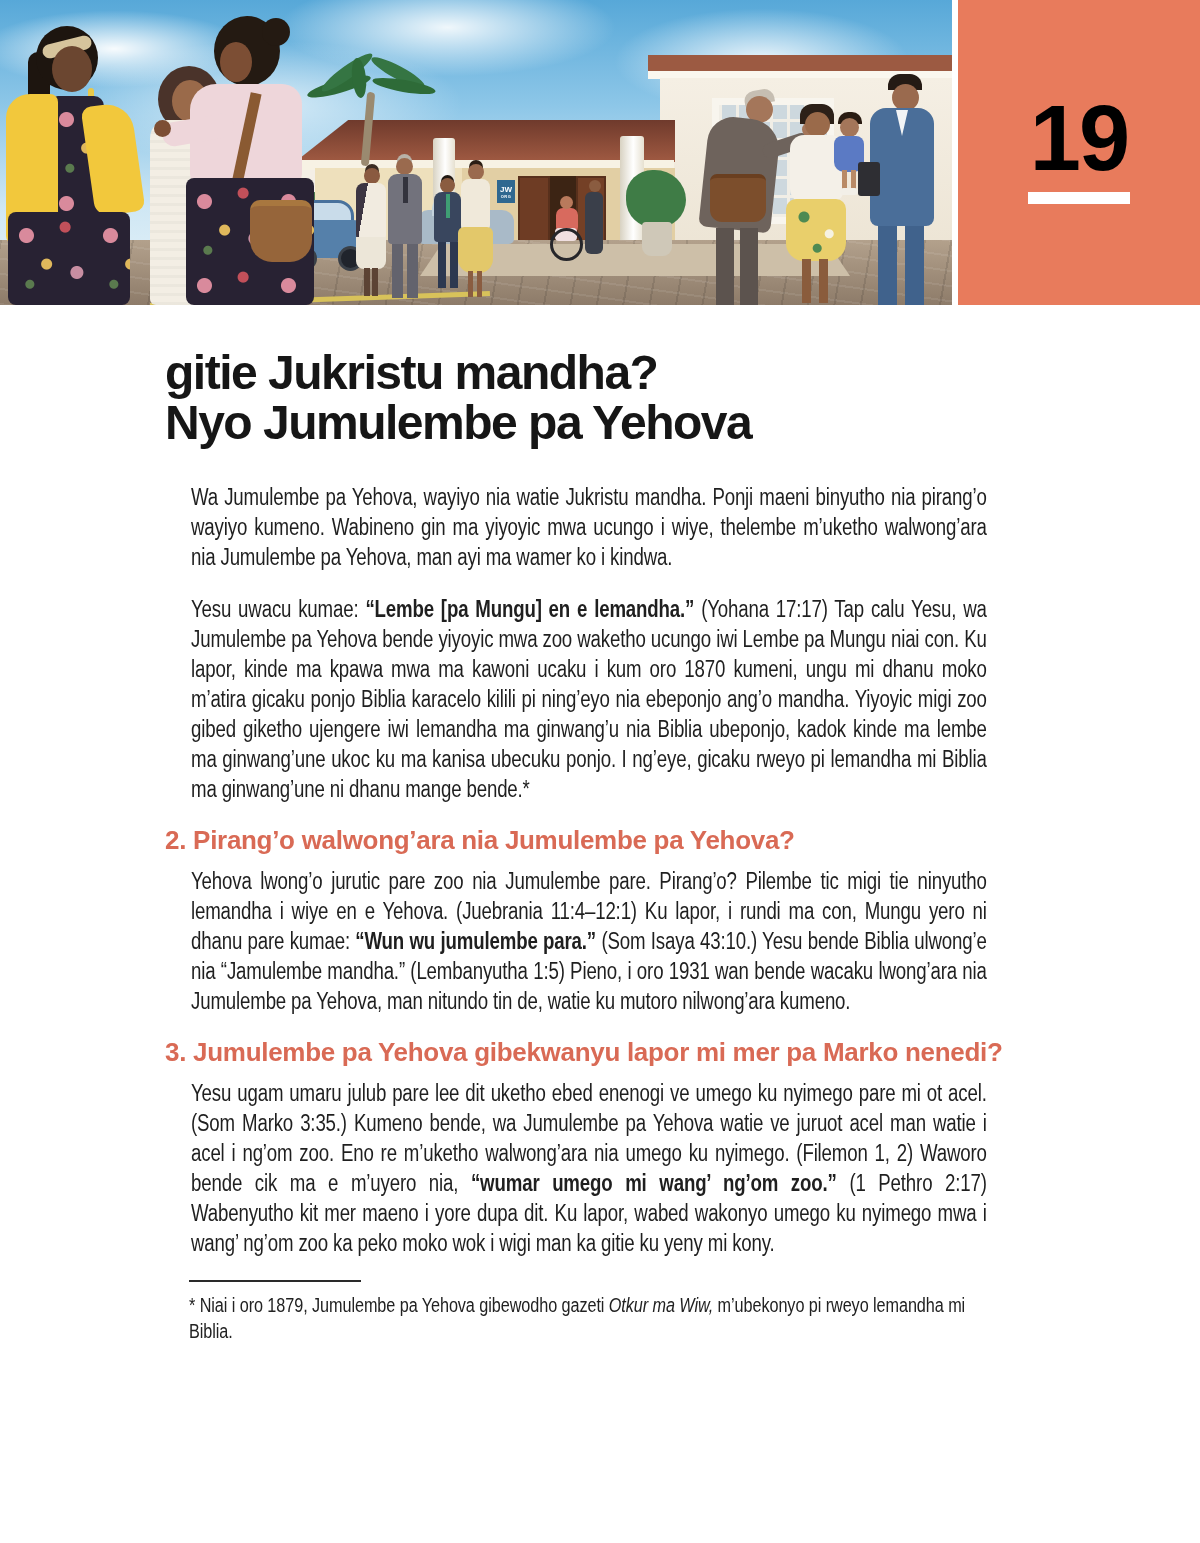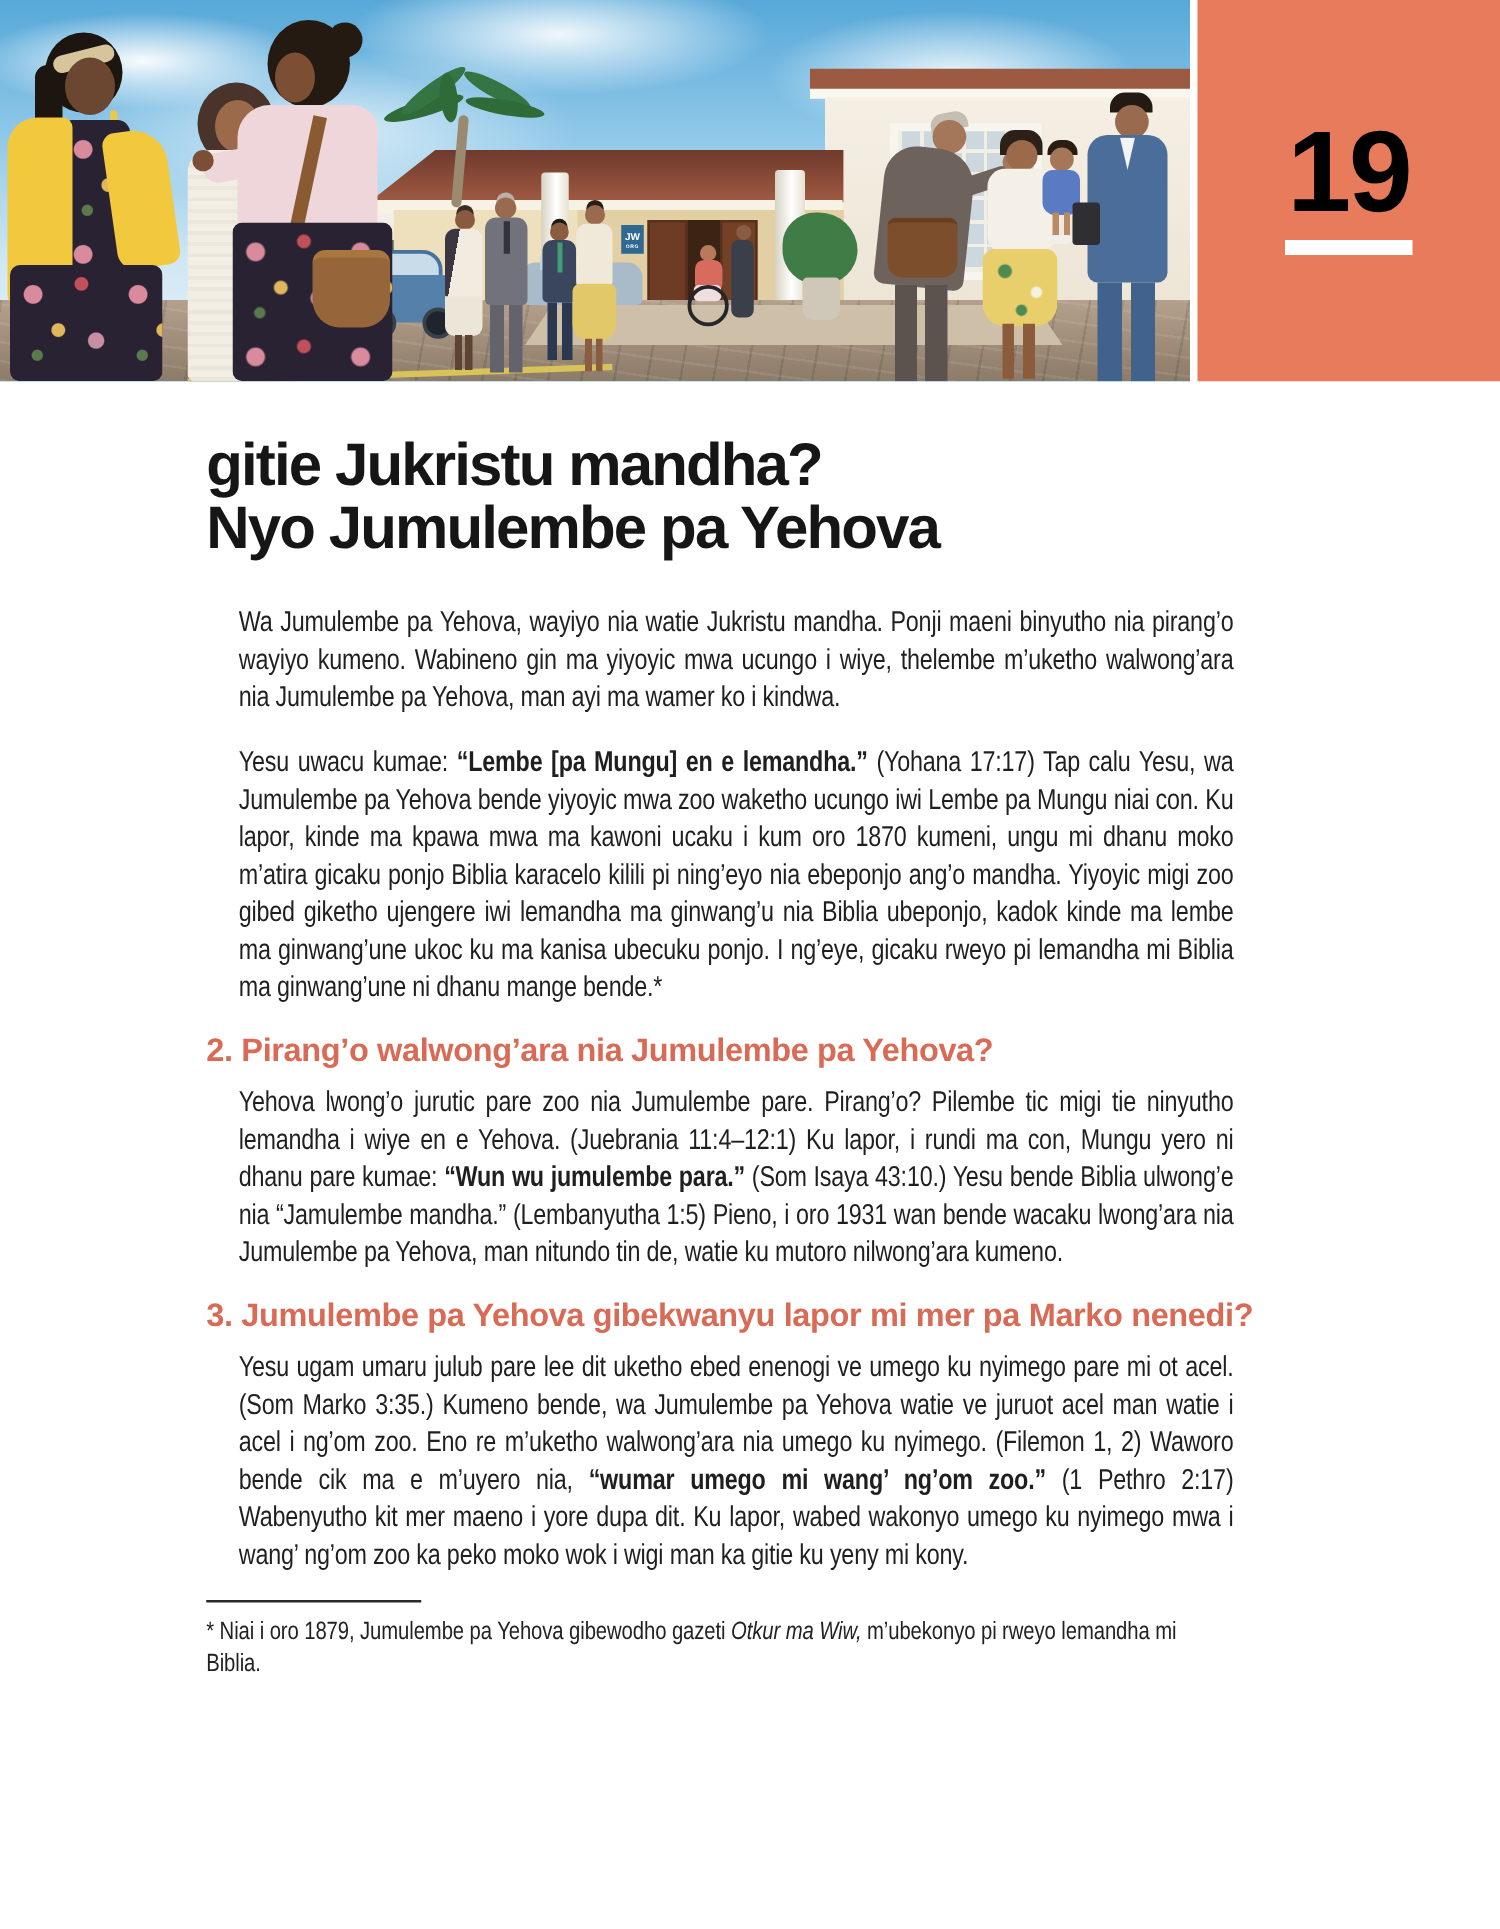--- a/index.html
+++ b/index.html
@@ -48,21 +48,21 @@
   
   .main{position:absolute;left:165px;top:348px;width:1000px;}
   h1{margin:0 0 34px 0;font-size:48px;line-height:50px;font-weight:700;color:#161616;letter-spacing:-1.5px;}
   h1 .t-line{display:block;}
   h2{margin:20px 0 9px 0;font-size:26px;line-height:33px;font-weight:700;color:#d96a55;letter-spacing:-0.3px;}
   h2 .h-num{margin-right:7px;}
   .body{margin:0 0 0 26px;width:980px;font-size:23px;line-height:30px;text-align:justify;
         transform:scaleX(0.812);transform-origin:0 0;letter-spacing:-0.2px;color:#1f1f1f;}
   .body b{font-weight:700;}
   .intro{margin-bottom:22px;}
-  .footnote{margin-top:22px;}
+  .footnote{margin-top:22px;margin-left:24px;}
   .fn-rule{width:172px;border-top:2px solid #2a2a2a;margin:0 0 10px 0;}
   .fn-text{margin:0;width:980px;font-size:20px;line-height:26px;text-align:left;
         transform:scaleX(0.812);transform-origin:0 0;letter-spacing:-0.1px;color:#222;}
   .fn-text i{font-style:italic;}
   .sign{display:flex;flex-direction:column;align-items:center;justify-content:center;
         background:#2f6890;color:#fff;font-weight:700;}
   .sign .s1{font-size:8px;line-height:9px;}
   .sign .s2{font-size:4px;line-height:5px;letter-spacing:.5px;}
 </style>
 </head>

